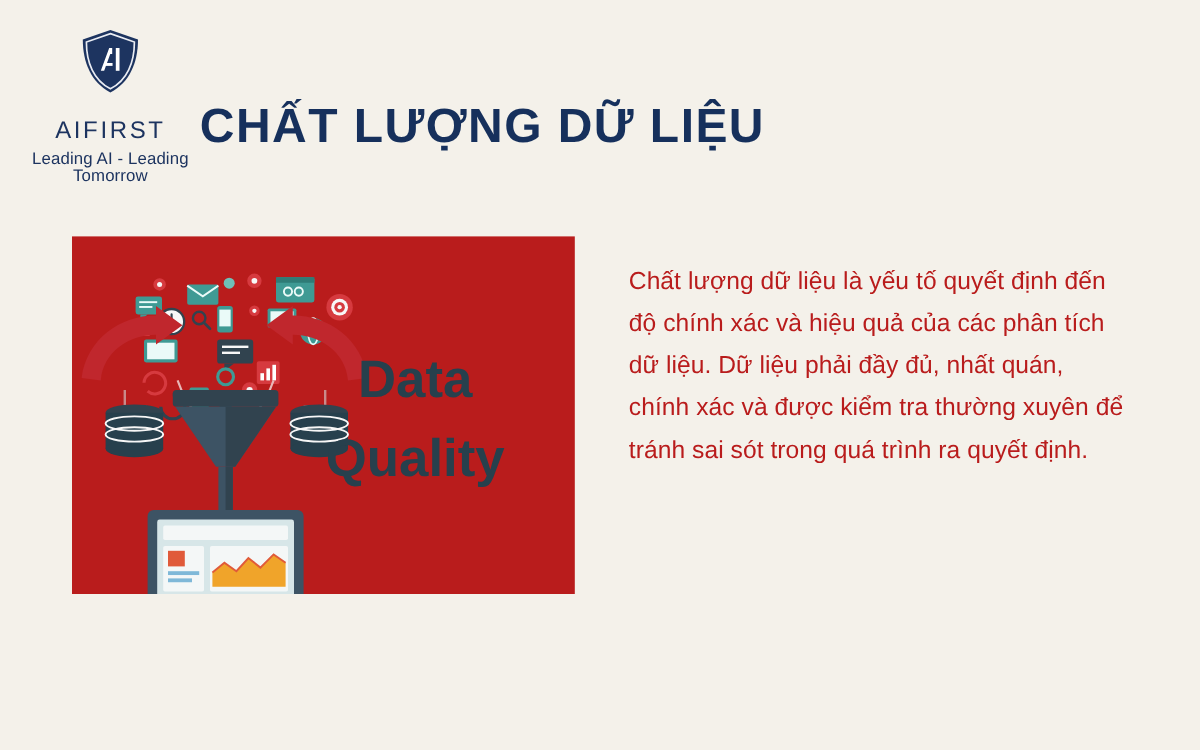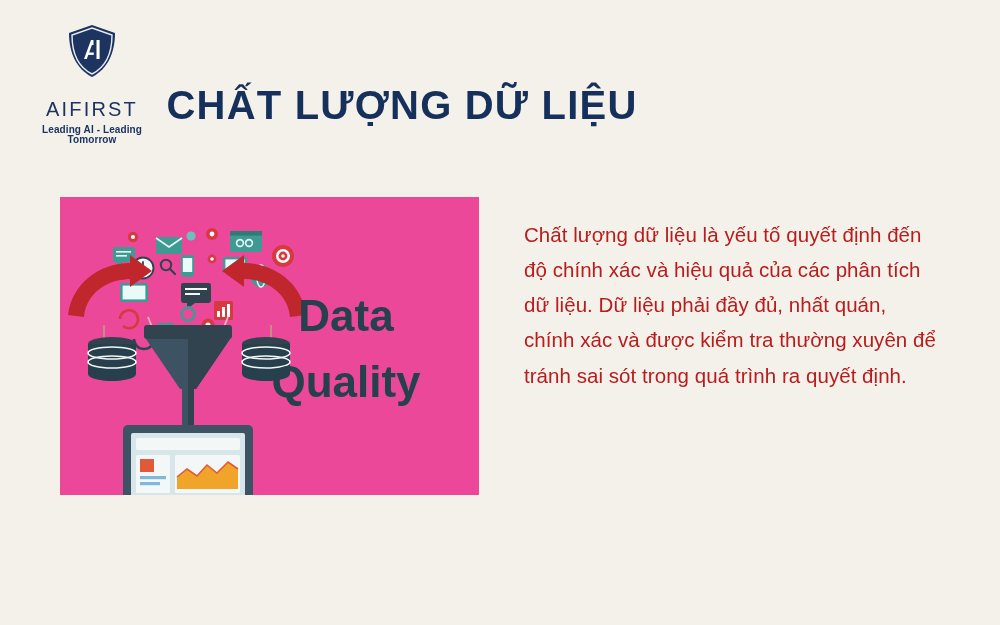--- a/index.html
+++ b/index.html
@@ -32,22 +32,22 @@
     font-size: 20px;
     letter-spacing: 2.2px;
     font-weight: 500;
     color: #1d3460;
     line-height: 1;
     font-family: "Liberation Sans", sans-serif;
     text-align: center;
   }
   #brand-tagline {
     margin-top: 6px;
-    font-size: 10px;
-    font-weight: bold;
+    font-size: 14px;
+    font-weight: normal;
     letter-spacing: 0.1px;
     color: #1d3460;
     line-height: 1;
   }
 
   
   #page-title {
     position: absolute;
     left: 0;
     top: 55px;
@@ -61,21 +61,21 @@
     font-family: "Liberation Sans", sans-serif;
   }
 
   
   #illustration-panel {
     position: absolute;
     left: 60px;
     top: 197px;
     width: 419px;
     height: 298px;
-    background: #ec4899;
+    background: #b91c1c;
     overflow: hidden;
   }
   #illustration-svg {
     display: block;
   }
 
   
   #body-text {
     position: absolute;
     left: 524px;

